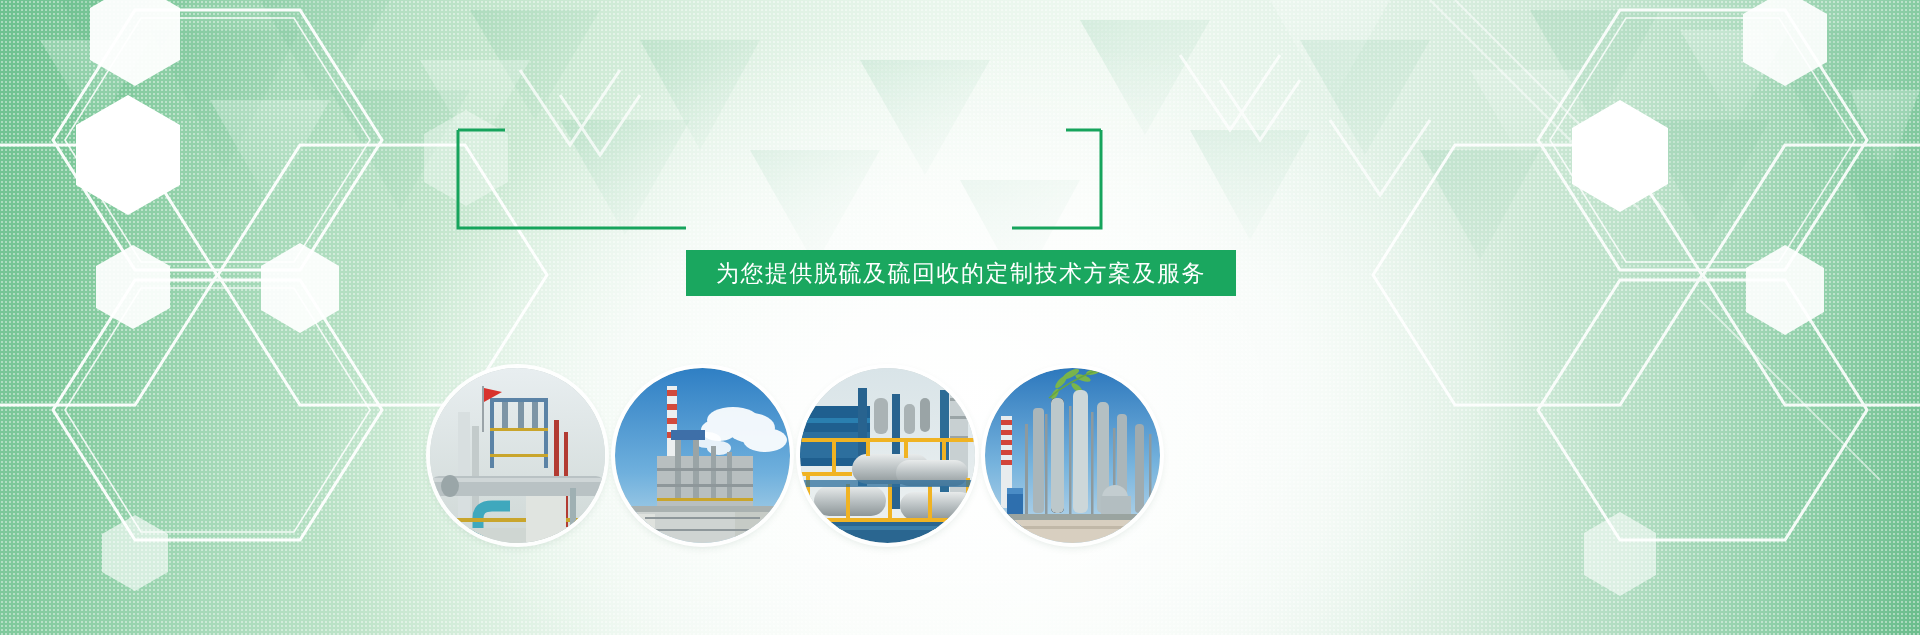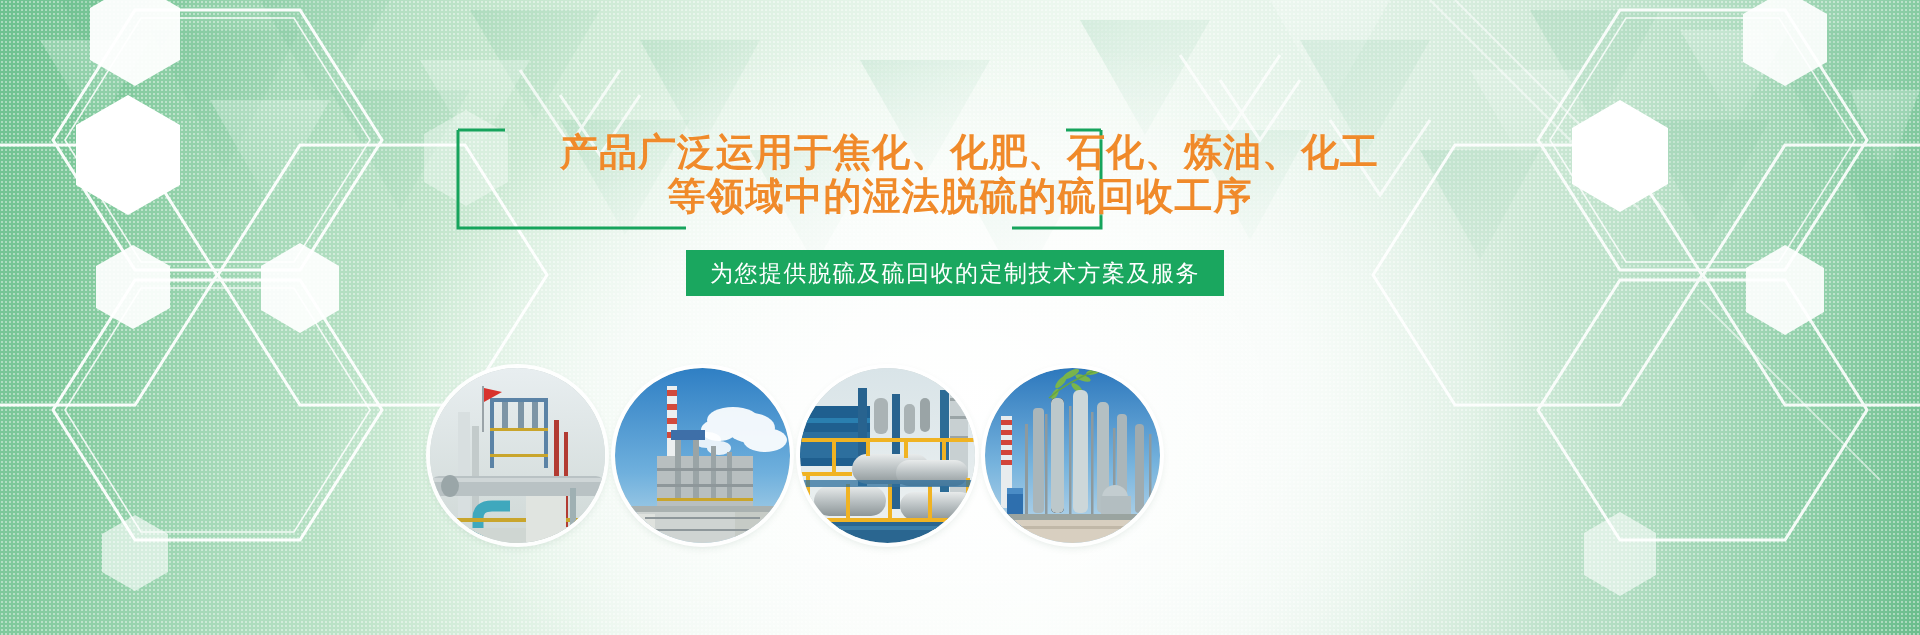--- a/index.html
+++ b/index.html
@@ -45,21 +45,21 @@
     text-shadow:0 1px 0 rgba(255,255,255,.35);
   }
 
   .tagbar{
     position:absolute;left:686px;top:250px;
     height:46px;line-height:46px;
     background:#1aa75f;
     color:#ffffff;
     font-size:23px;
     letter-spacing:1.5px;
-    padding:0 24px;
+    padding:0 30px;
     white-space:nowrap;
     font-weight:normal;
   }
 
   
   .photos{position:absolute;left:0;top:368px;width:1920px;height:175px;}
   .circle{
     position:absolute;top:0;width:175px;height:175px;border-radius:50%;
     overflow:hidden;
     box-shadow:0 0 0 4px rgba(255,255,255,0.95), 0 3px 10px rgba(40,90,60,0.18);
@@ -197,24 +197,20 @@
 
           <path d="M 458 130 L 505 130"></path>
           <path d="M 458 130 L 458 228 L 686 228"></path>
 
           <path d="M 1066 130 L 1101 130"></path>
           <path d="M 1101 130 L 1101 228 L 1012 228"></path>
         </g>
       </svg>
     </div>
 
-    <div class="headline-wrap">
-      <div class="headline">产品广泛运用于焦化、化肥、石化、炼油、化工</div>
-      <div class="headline">等领域中的湿法脱硫的硫回收工序</div>
-    </div>
 
     <div class="tagbar">为您提供脱硫及硫回收的定制技术方案及服务</div>
 
     <div class="photos">
 
       <div class="circle c1">
         <svg viewBox="0 0 175 175">
           <defs>
             <clipPath id="cl1">
                 <circle cx="87.5" cy="87.5" r="87.5"></circle>

